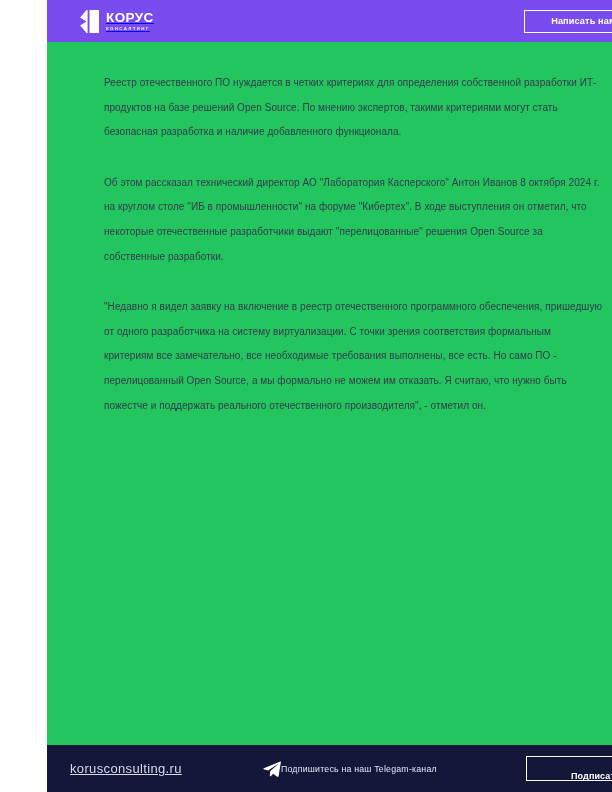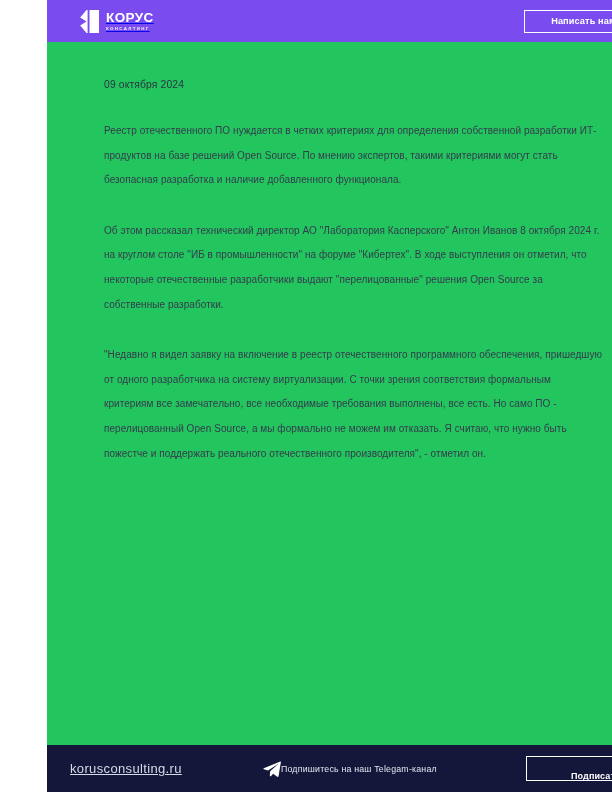--- a/index.html
+++ b/index.html
@@ -197,21 +197,20 @@
       <span class="brand-text">
         <span class="brand-name">КОРУС</span>
         <span class="brand-sub">КОНСАЛТИНГ</span>
       </span>
     </a>
 
     <button class="header-cta" type="button">Написать нам</button>
   </header>
 
   <main class="article">
-    <div class="article-date">09 октября 2024</div>
     <div class="article-body">
       <p>Реестр отечественного ПО нуждается в четких критериях для определения собственной разработки ИТ-продуктов на базе решений Open Source. По мнению экспертов, такими критериями могут стать безопасная разработка и наличие добавленного функционала.</p>
       <p>Об этом рассказал технический директор АО "Лаборатория Касперского" Антон Иванов 8 октября 2024 г. на круглом столе "ИБ в промышленности" на форуме "Кибертех". В ходе выступления он отметил, что некоторые отечественные разработчики выдают "перелицованные" решения Open Source за собственные разработки.</p>
       <p>"Недавно я видел заявку на включение в реестр отечественного программного обеспечения, пришедшую от одного разработчика на систему виртуализации. С точки зрения соответствия формальным критериям все замечательно, все необходимые требования выполнены, все есть. Но само ПО - перелицованный Open Source, а мы формально не можем им отказать. Я считаю, что нужно быть пожестче и поддержать реального отечественного производителя", - отметил он.</p>
     </div>
   </main>
 
   <footer class="site-footer">
     <a class="footer-site" href="#">korusconsulting.ru</a>
 

